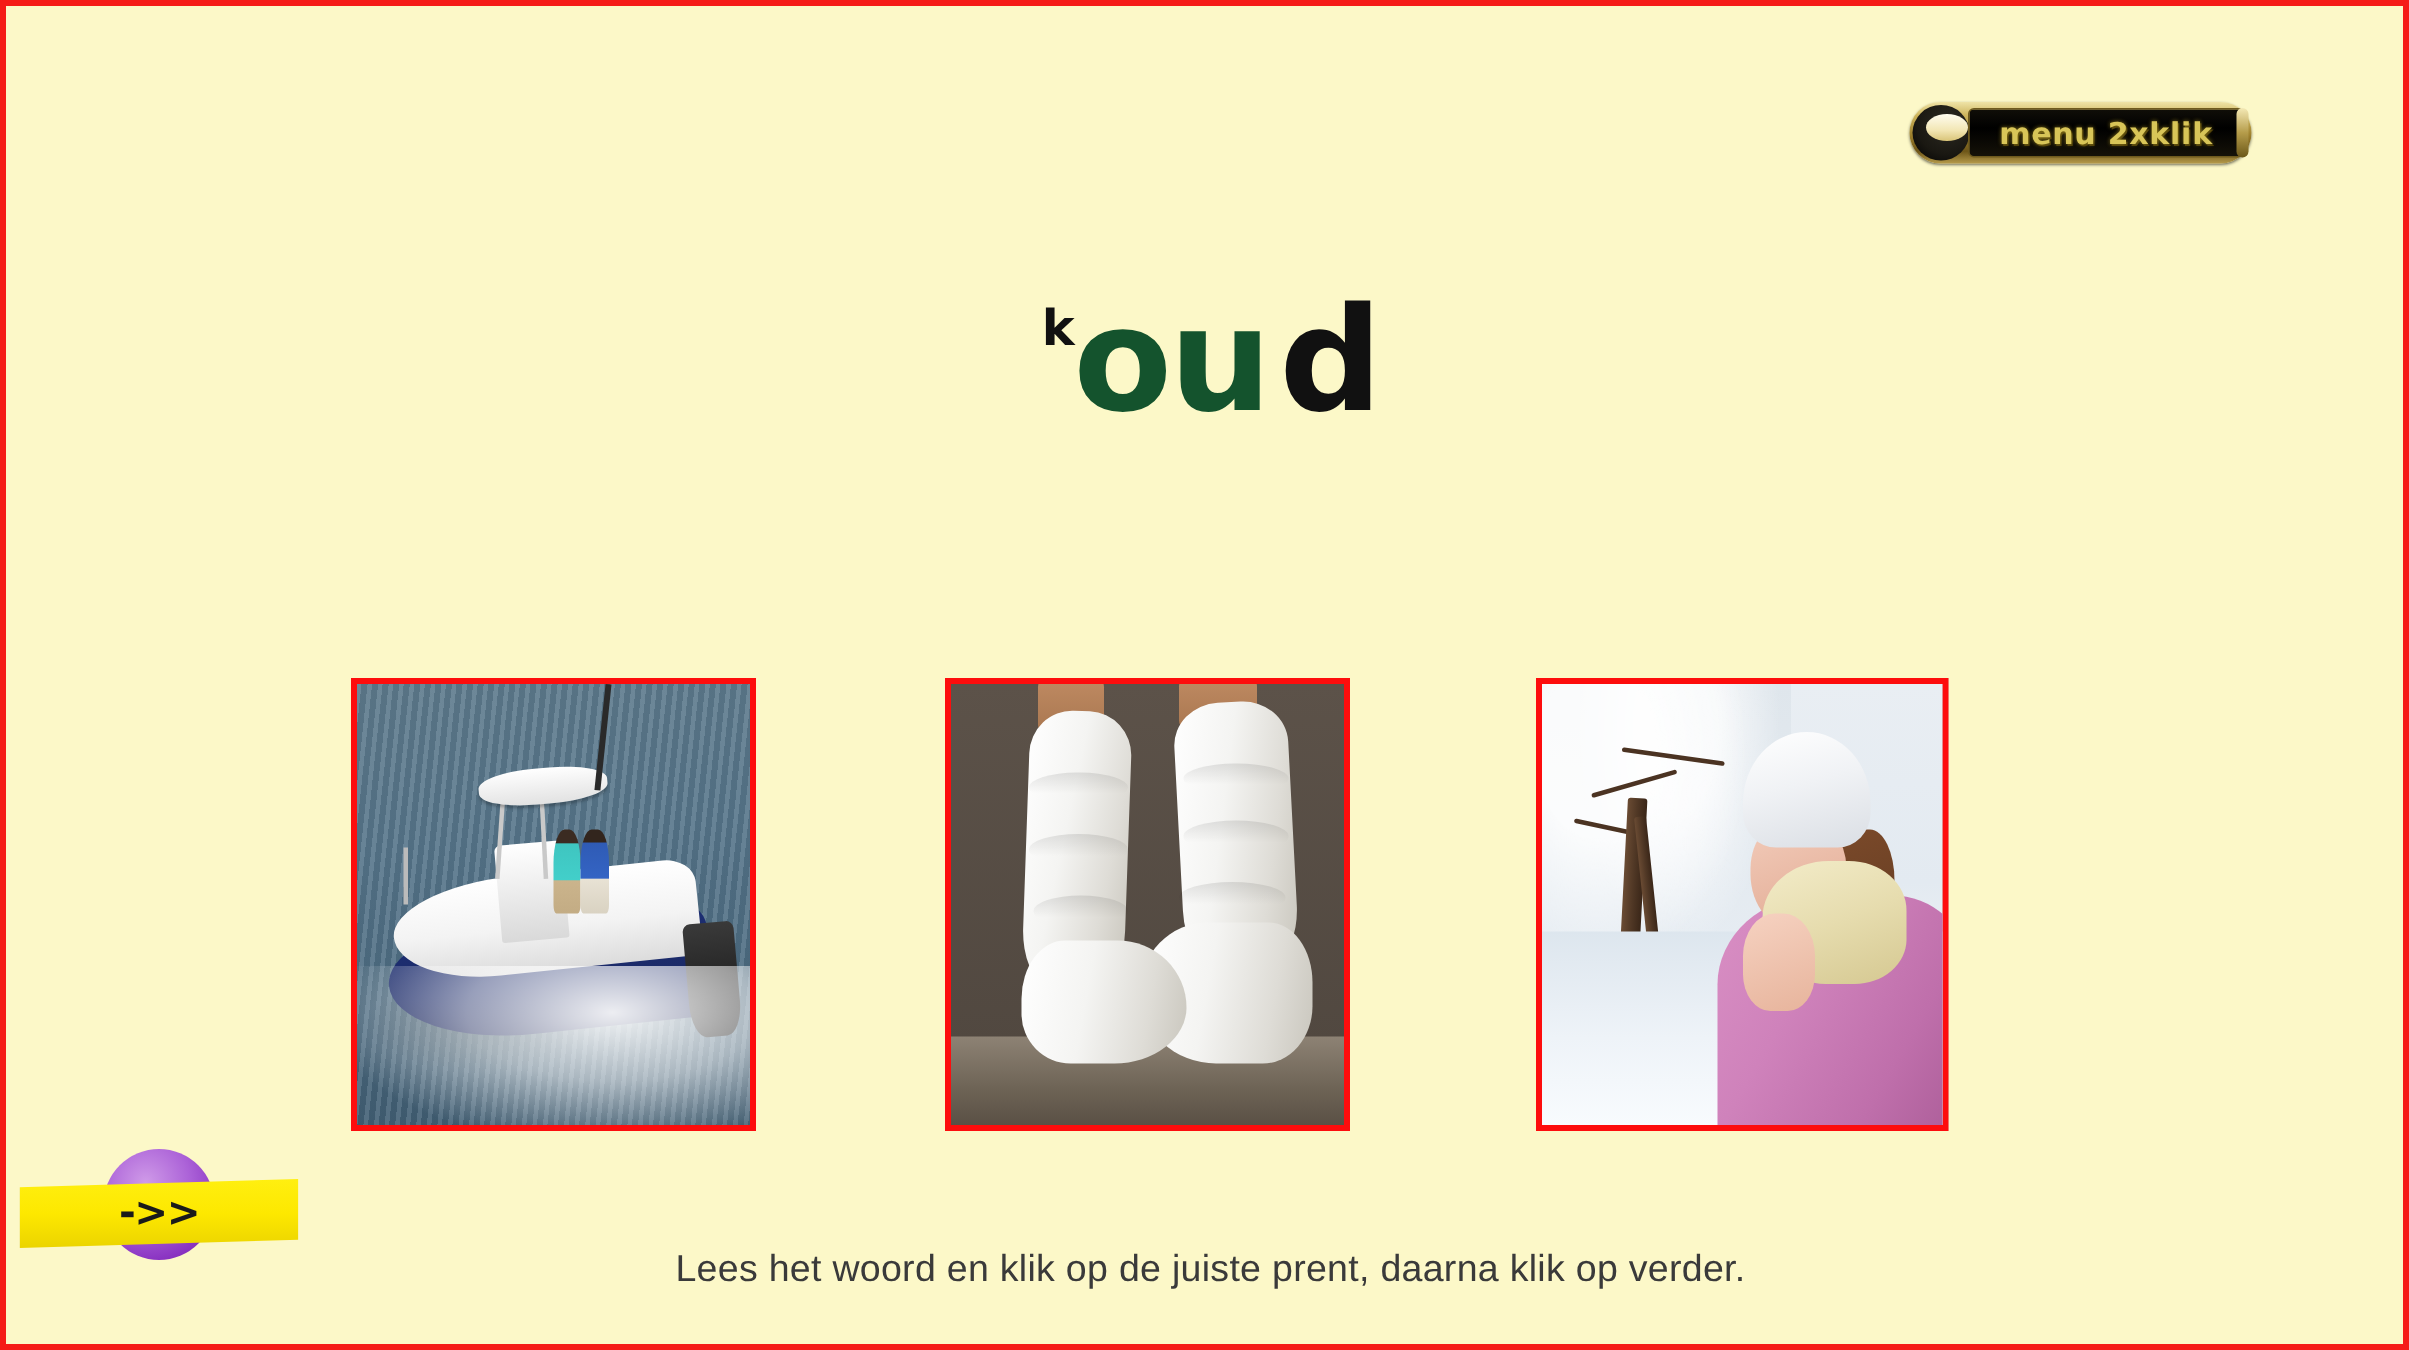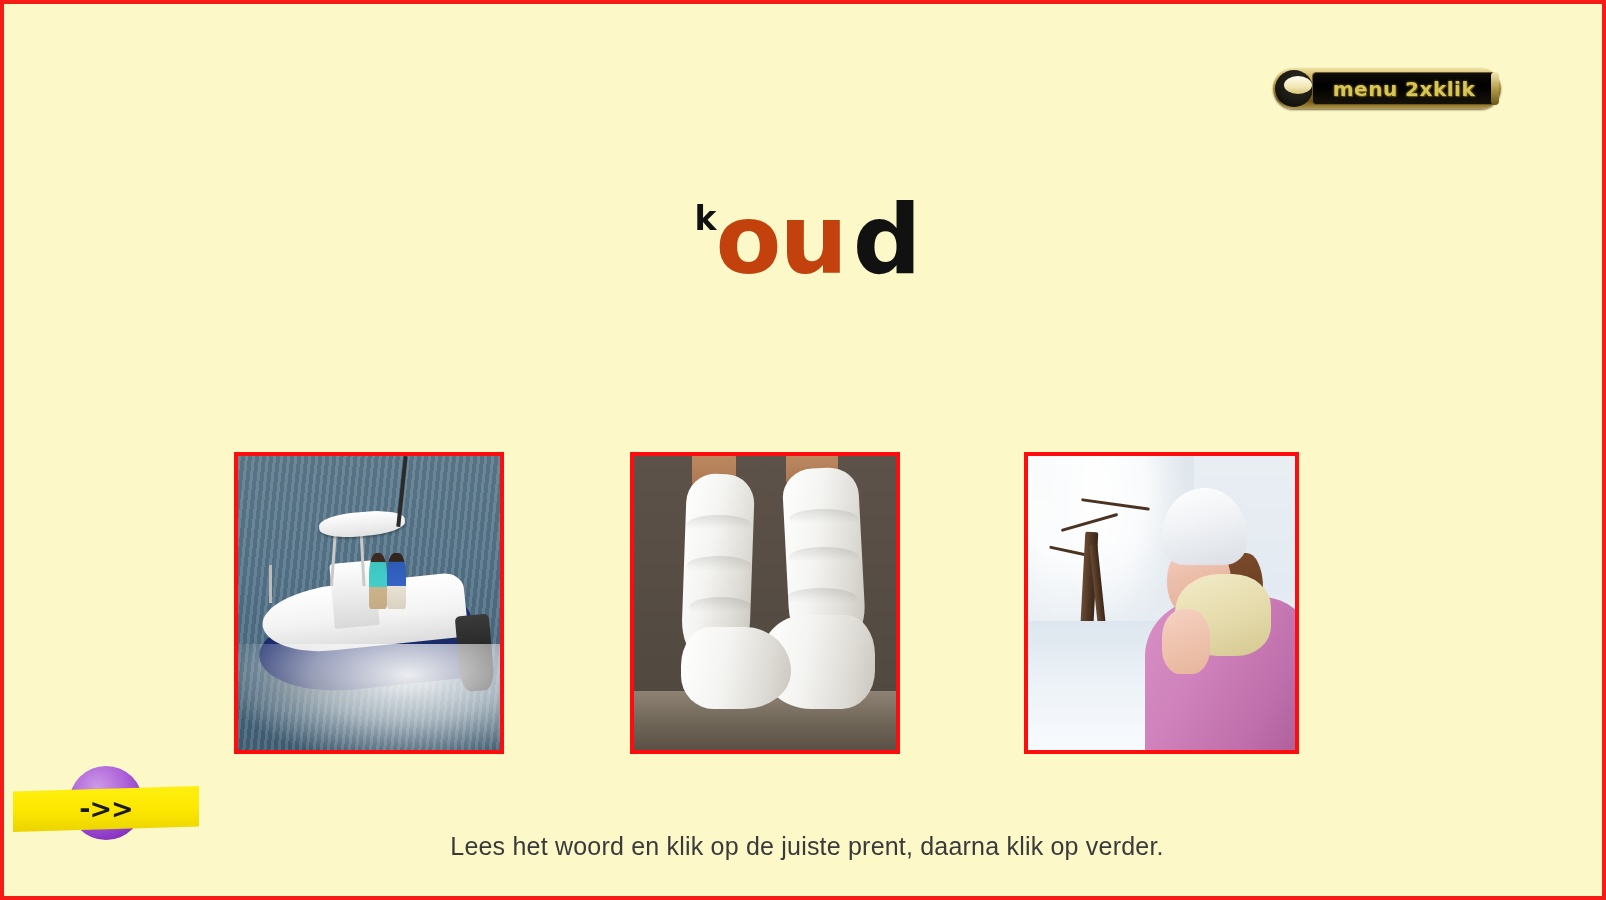--- a/index.html
+++ b/index.html
@@ -107,21 +107,21 @@
   }
   #word-display .w-small {
     font-size: 33px;
     color: #111111;
     position: relative;
     top: -43px;
     letter-spacing: -1px;
   }
   #word-display .w-green {
     font-size: 96px;
-    color: #c2410c;
+    color: #14532d;
     letter-spacing: -2px;
   }
   #word-display .w-black {
     font-size: 96px;
     color: #111111;
     letter-spacing: -2px;
     padding-left: 7px;
   }
 
   

